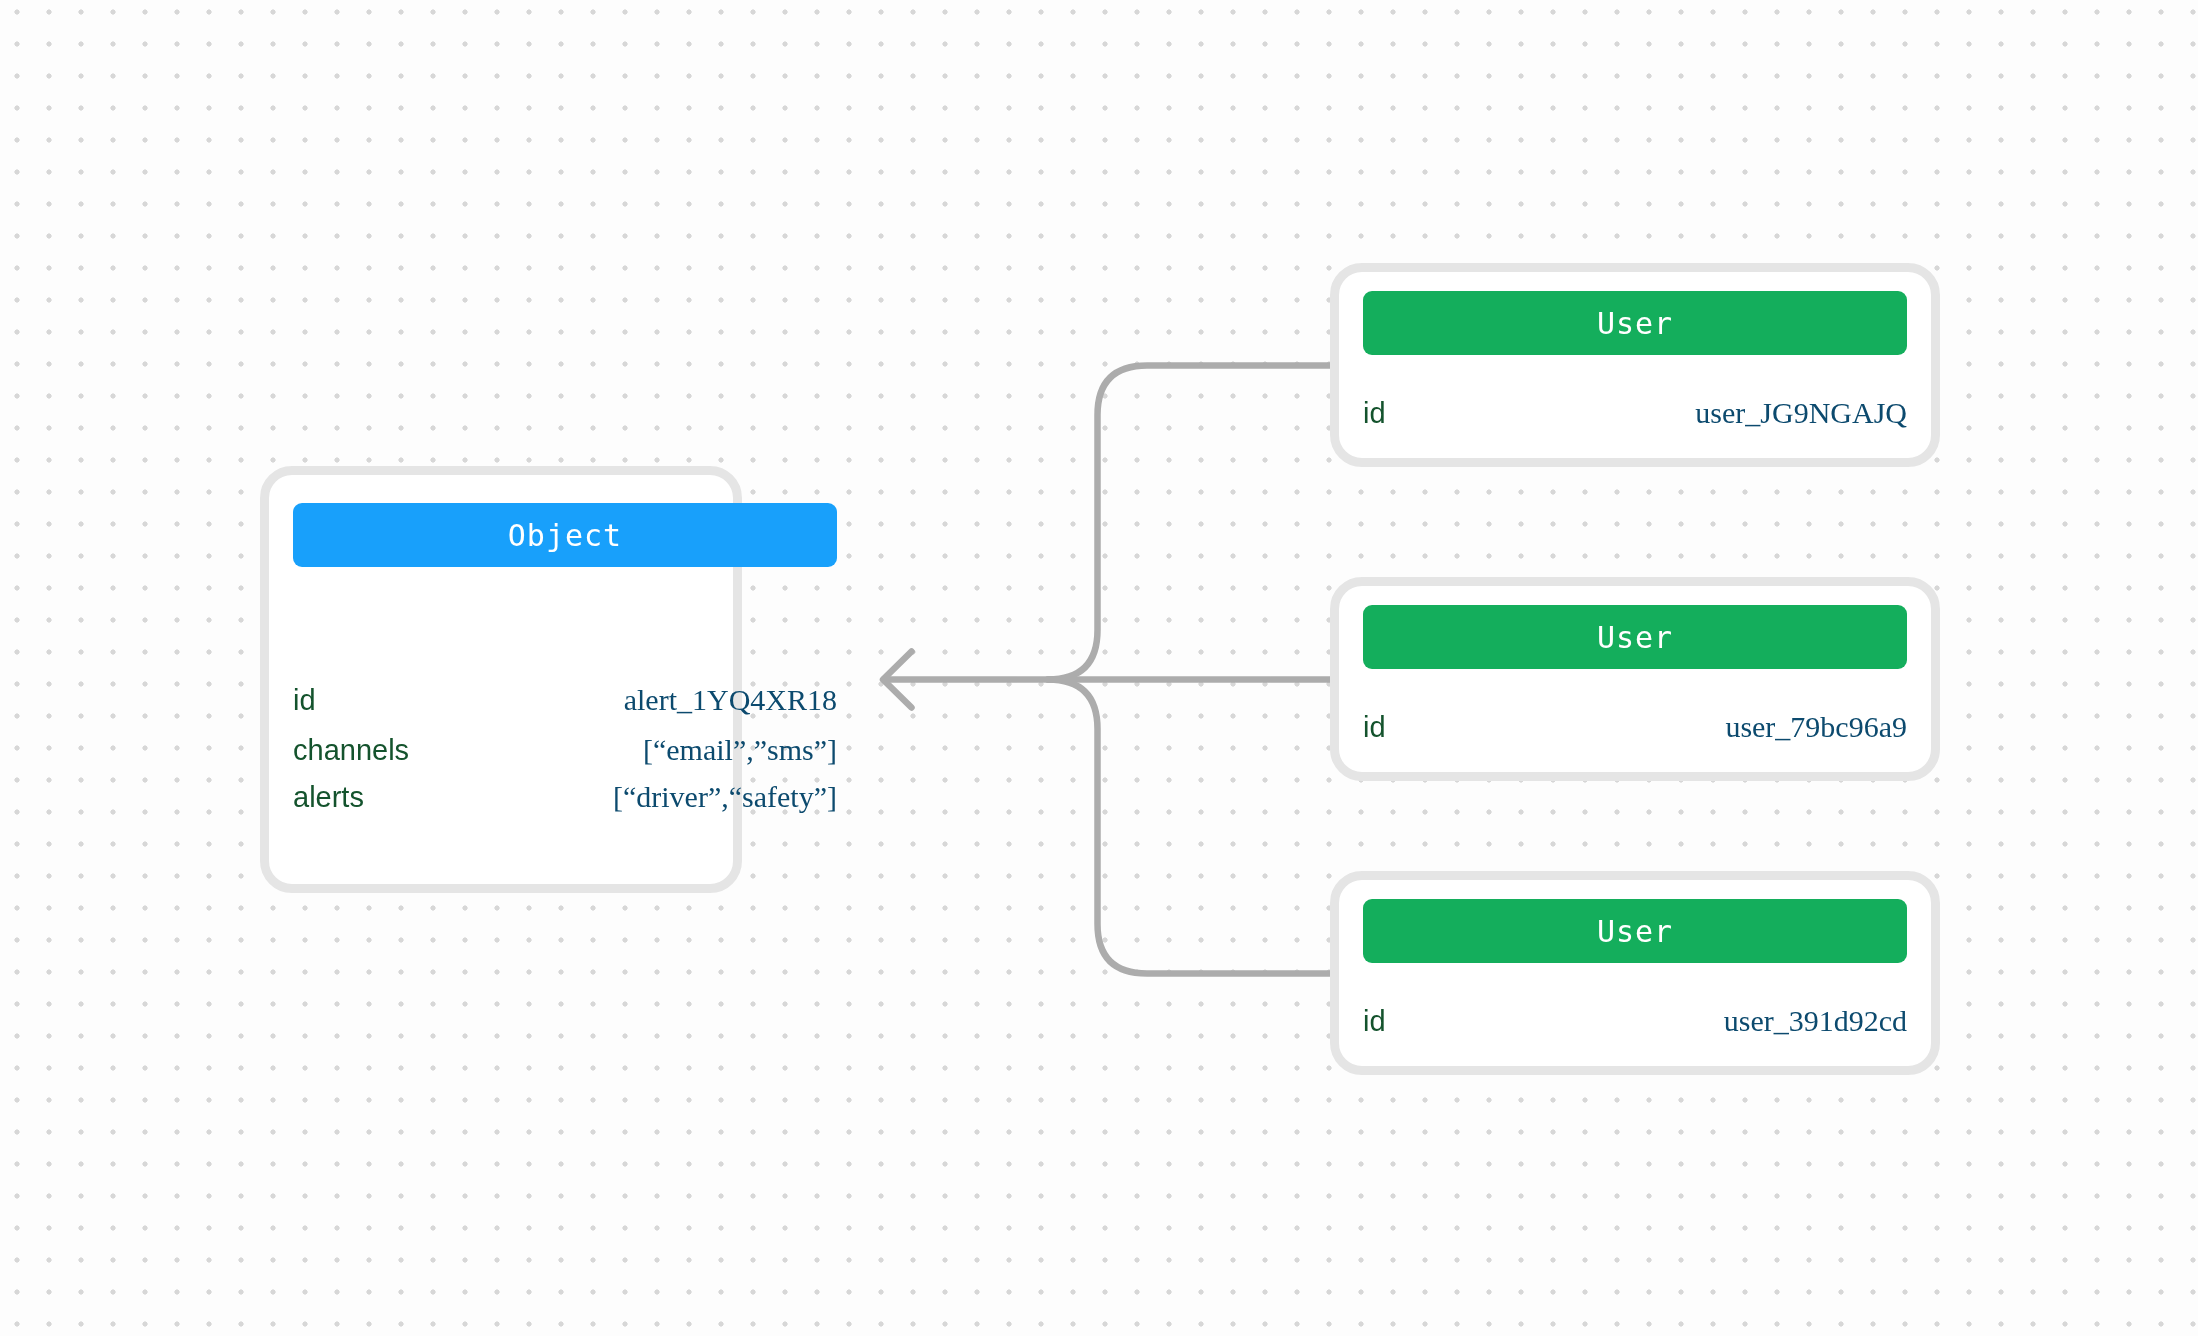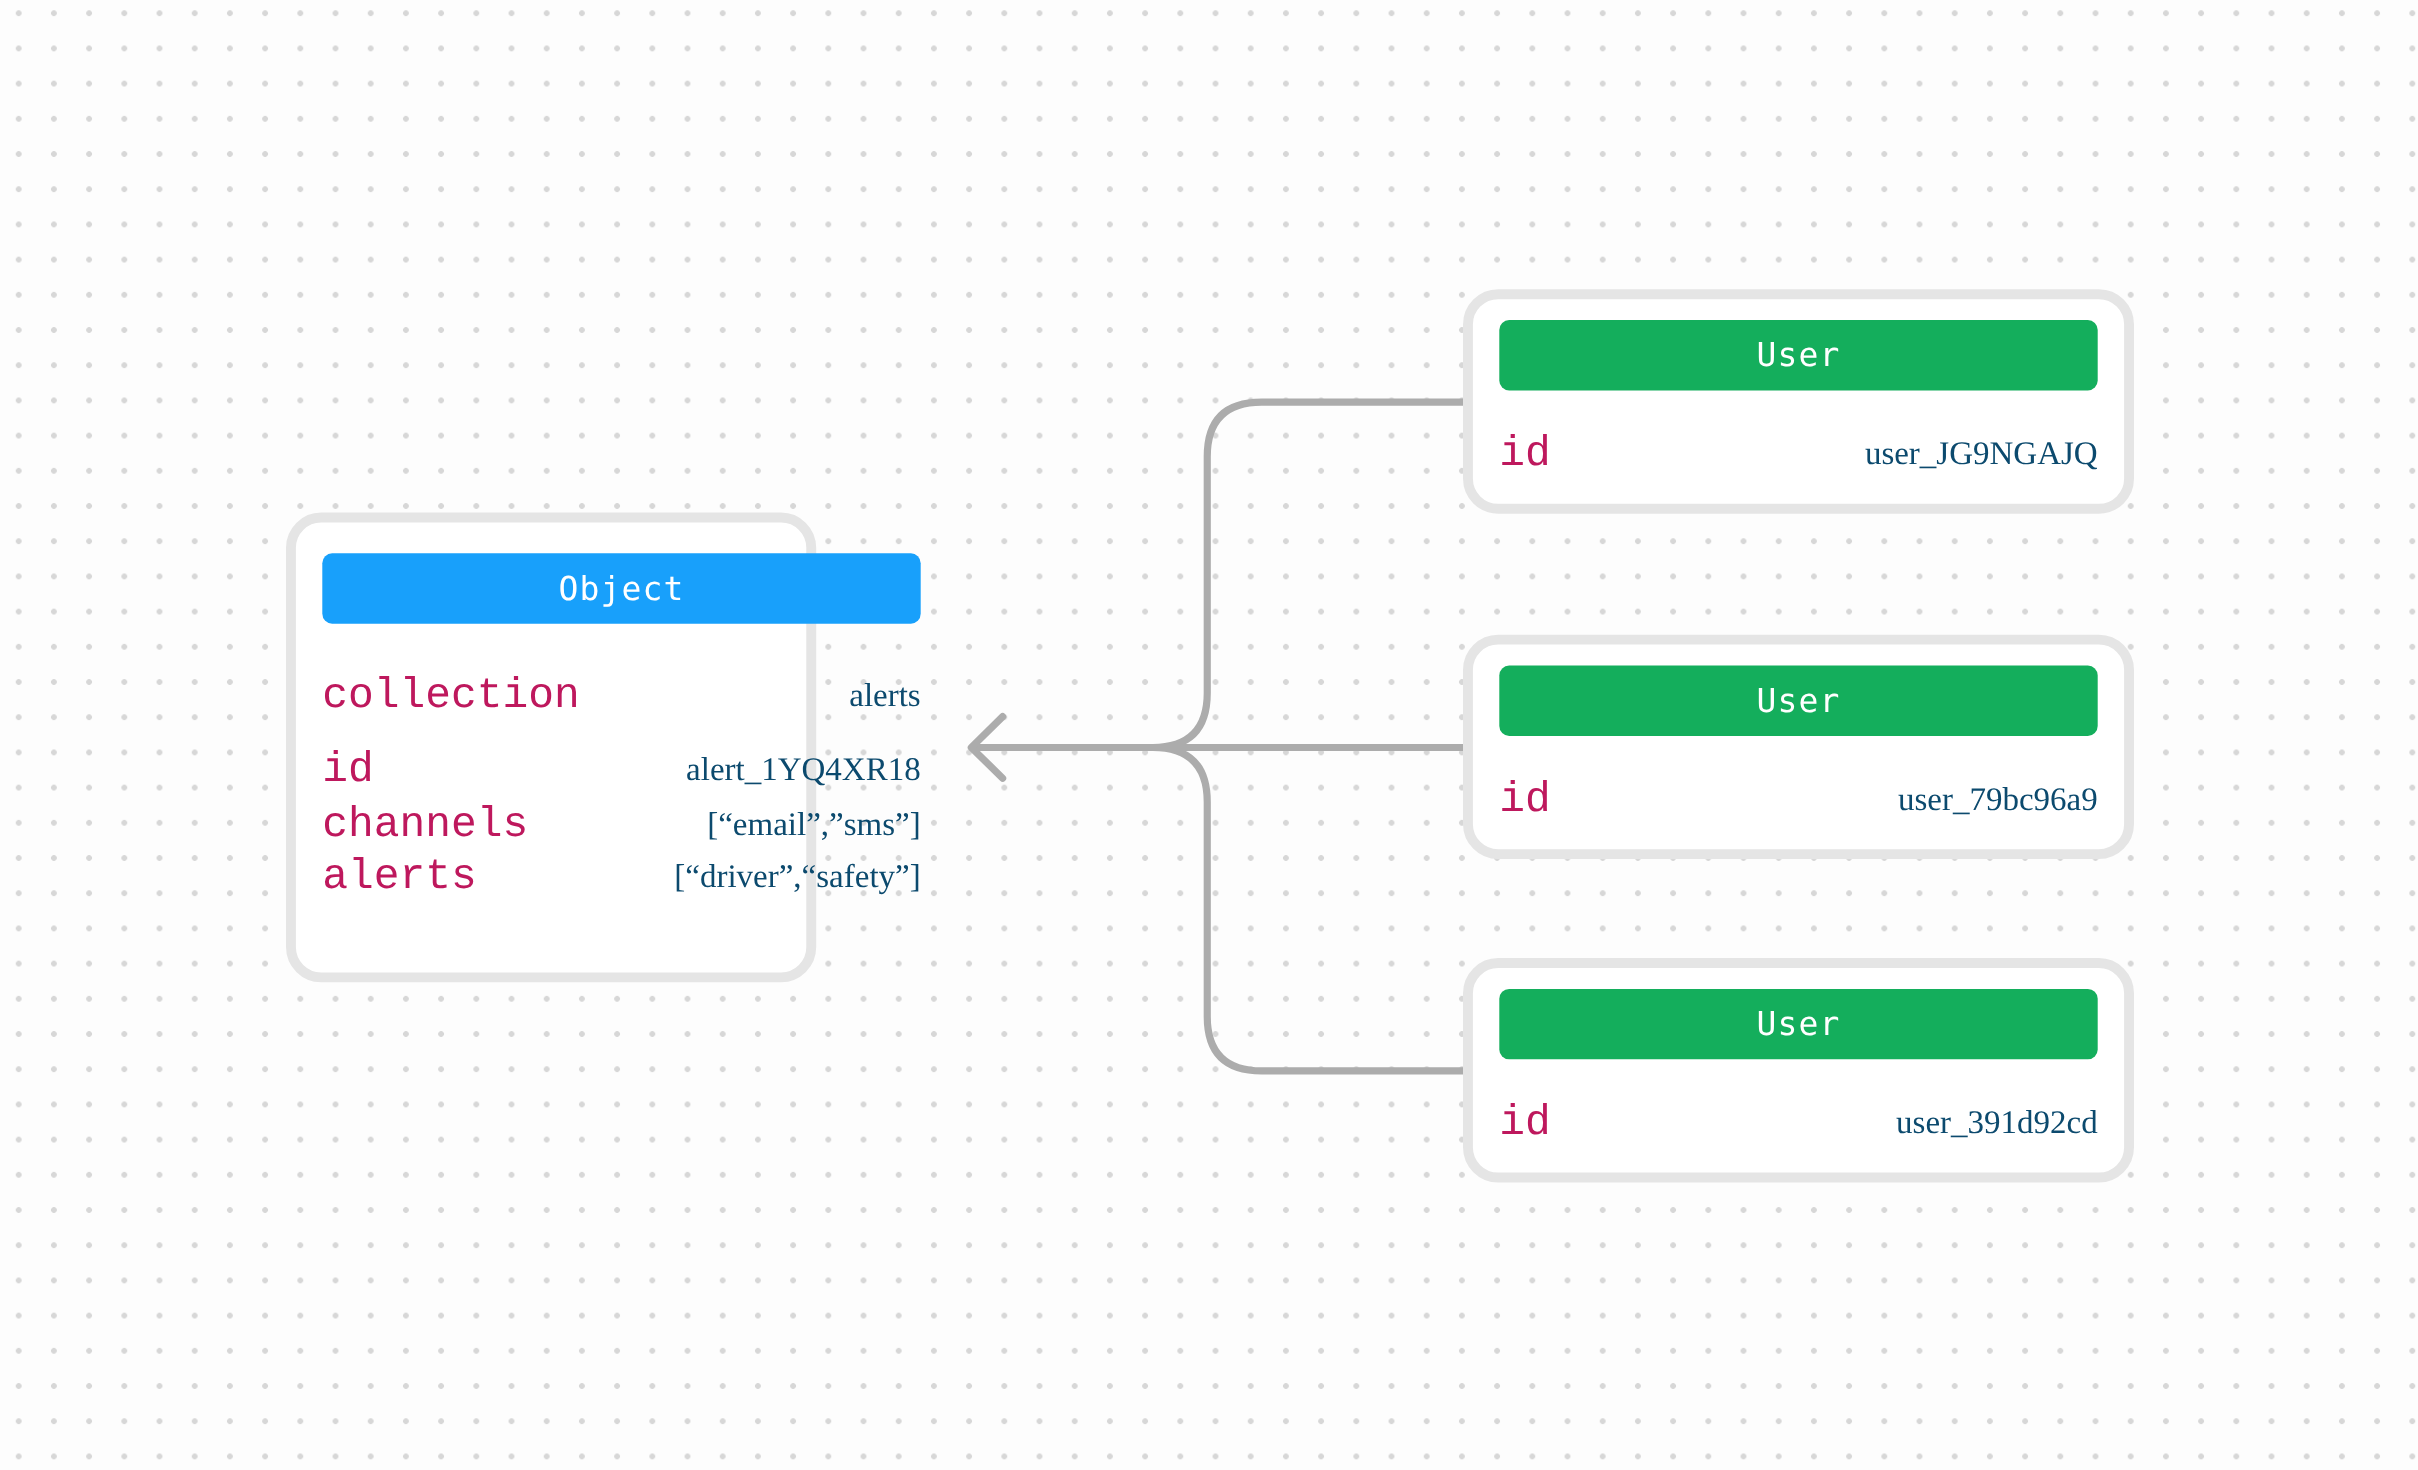--- a/index.html
+++ b/index.html
@@ -73,23 +73,23 @@
     position: absolute;
     left: 24px;
     width: 544px;
     height: 32px;
     display: flex;
     align-items: center;
     justify-content: space-between;
     white-space: nowrap;
   }
   .row .label {
-    font-family: Liberation Mono, monospace;
-    font-size: 39px;
-    color: #be185d;
+    font-family: Liberation Sans, sans-serif;
+    font-size: 29px;
+    color: #14532d;
   }
   .row .value {
     font-family: Liberation Serif, serif;
     font-size: 30px;
     color: #0c4a6e;
   }
   .object-card .row.r0 { top: 142px; }
   .object-card .row.r1 { top: 209px; }
   .object-card .row.r2 { top: 259px; }
   .object-card .row.r3 { top: 306px; }
@@ -109,24 +109,20 @@
 
       <path d="M 1333 679.5 H 886"></path>
 
       <path d="M 911.5 651.5 L 883 679.5 L 911.5 707.5"></path>
     </g>
   </svg>
 
   <div class="card object-card">
     <div class="card-header">
       <span>Object</span>
-    </div>
-    <div class="row r0">
-      <span class="label">collection</span>
-      <span class="value">alerts</span>
     </div>
     <div class="row r1">
       <span class="label">id</span>
       <span class="value">alert_1YQ4XR18</span>
     </div>
     <div class="row r2">
       <span class="label">channels</span>
       <span class="value">[“email”,”sms”]</span>
     </div>
     <div class="row r3">

